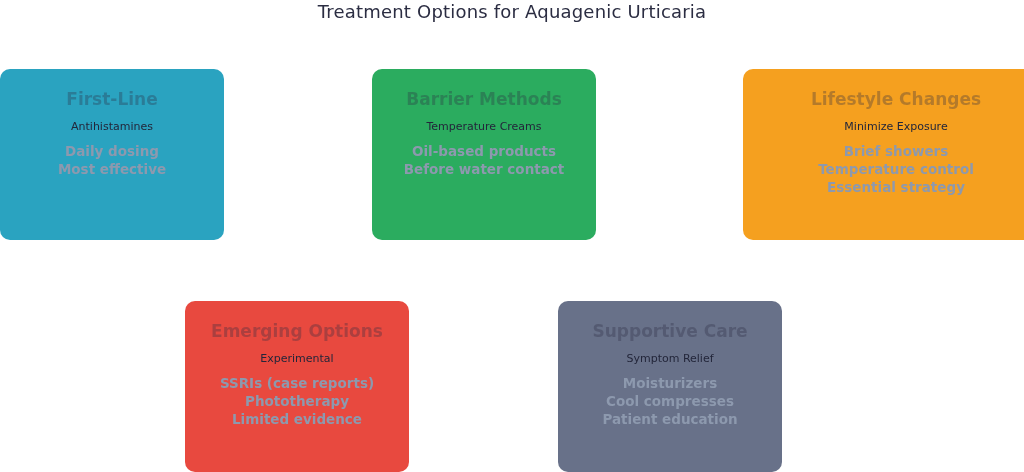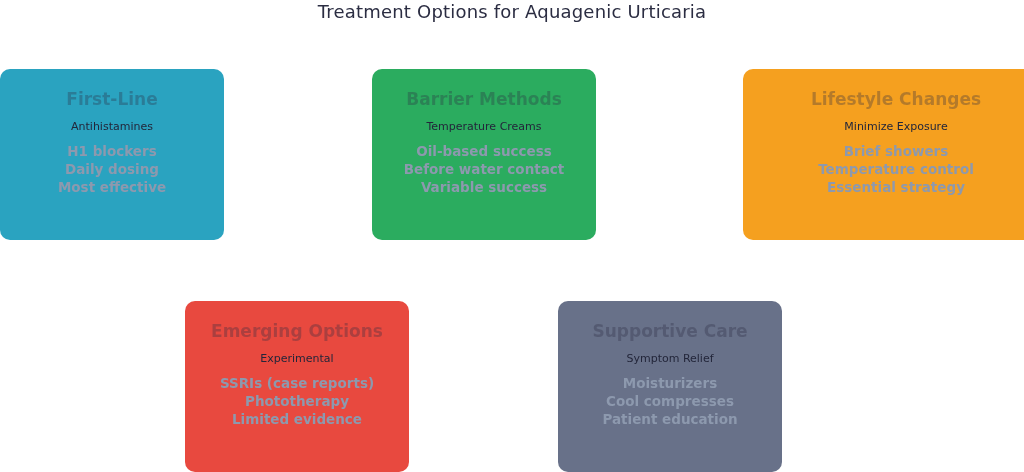--- a/index.html
+++ b/index.html
@@ -36,33 +36,31 @@
 </style>
 </head>
 <body>
 
 <div class="page-title">Treatment Options for Aquagenic Urticaria</div>
 
 <div class="card pos-0" style="background-color: rgb(42, 163, 192);">
   <div class="category">First-Line</div>
   <div class="heading">Antihistamines</div>
   <div class="details">
-    <div class="detail-line">H1 blockers</div>
     <div class="detail-line">Daily dosing</div>
     <div class="detail-line">Most effective</div>
   </div>
 </div>
 
 <div class="card pos-1" style="background-color: rgb(43, 172, 95);">
   <div class="category">Barrier Methods</div>
   <div class="heading">Temperature Creams</div>
   <div class="details">
-    <div class="detail-line">Oil-based success</div>
+    <div class="detail-line">Oil-based products</div>
     <div class="detail-line">Before water contact</div>
-    <div class="detail-line">Variable success</div>
   </div>
 </div>
 
 <div class="card pos-2" style="background-color: rgb(245, 160, 31);">
   <div class="category">Lifestyle Changes</div>
   <div class="heading">Minimize Exposure</div>
   <div class="details">
     <div class="detail-line">Brief showers</div>
     <div class="detail-line">Temperature control</div>
     <div class="detail-line">Essential strategy</div>

